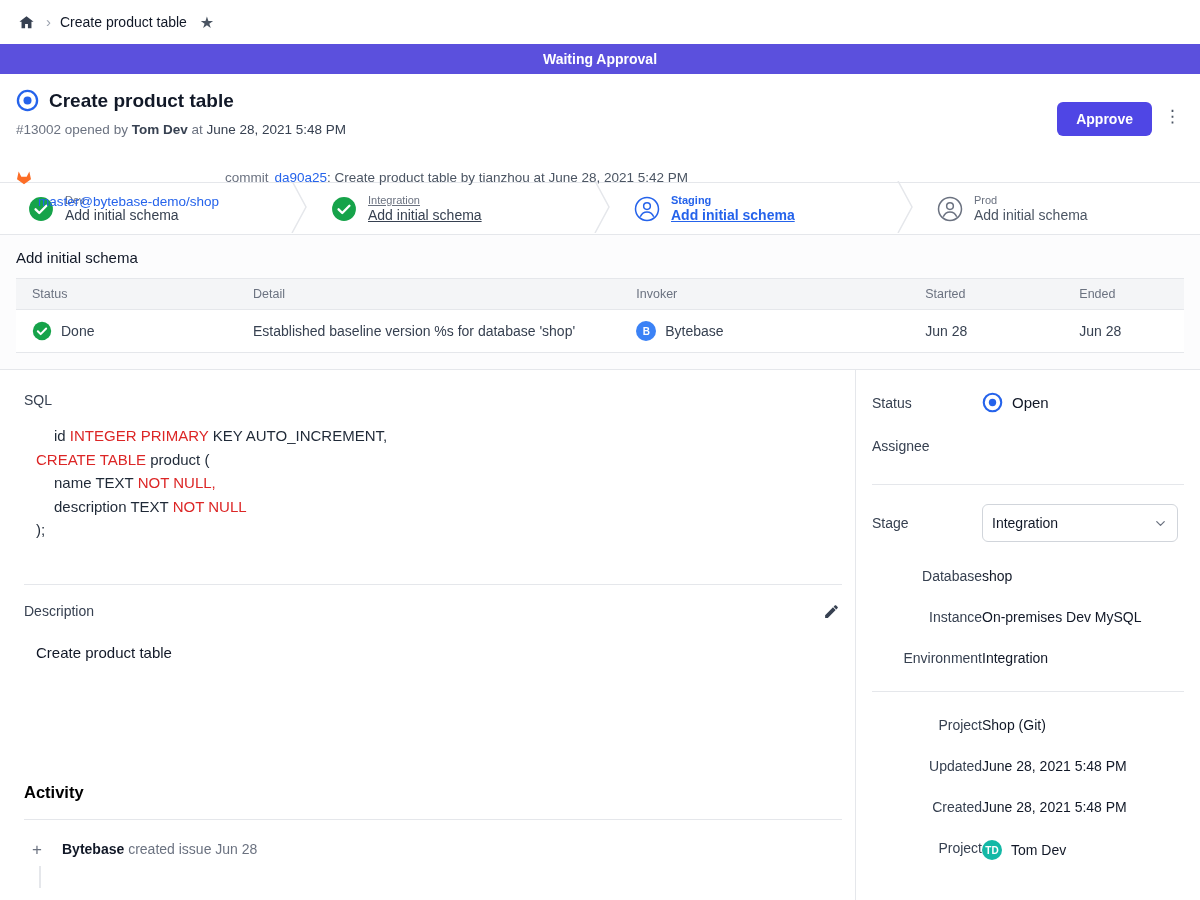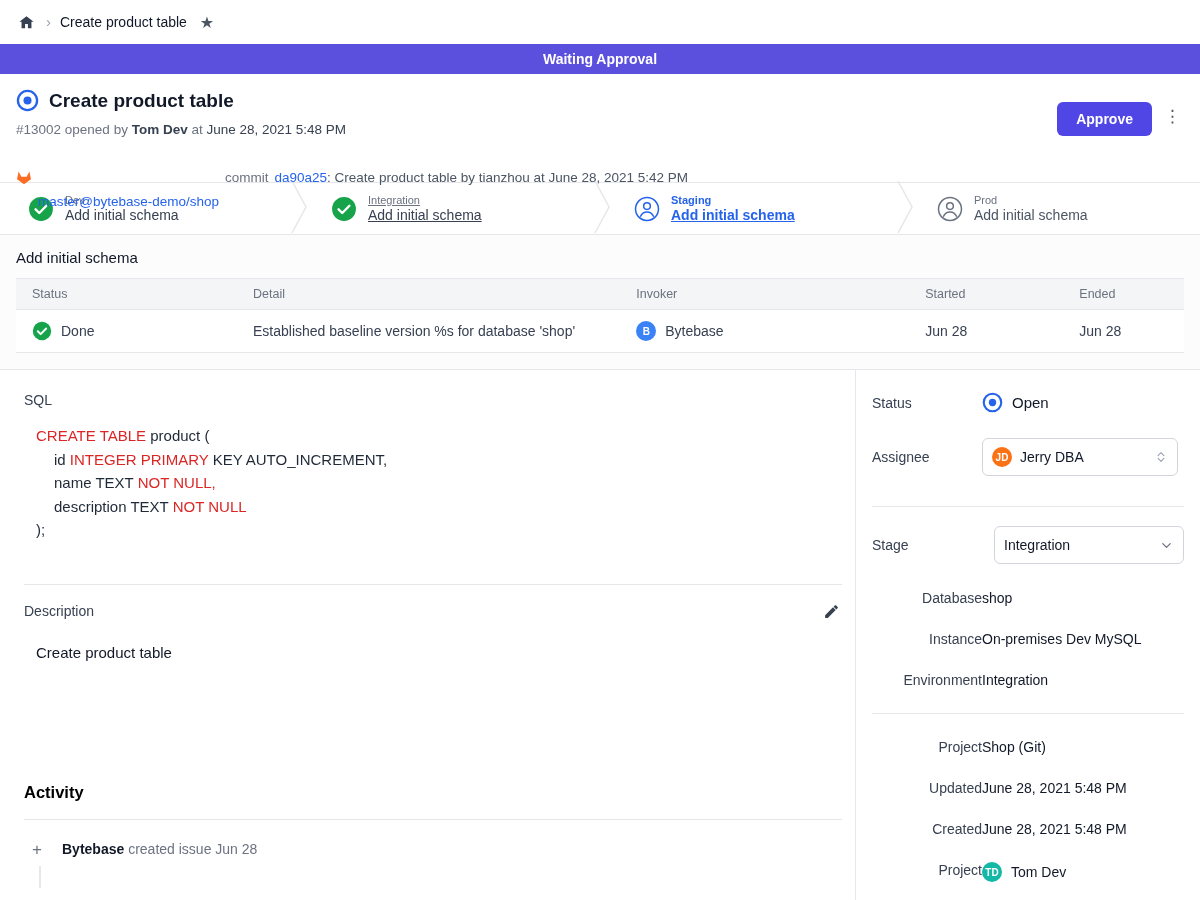--- a/index.html
+++ b/index.html
@@ -78,21 +78,21 @@
   .sidebar { width: 345px; border-left: 1px solid #e5e7eb; padding: 22px 16px 0 16px; }
   .side-row { display: flex; align-items: center; }
   .side-label { width: 110px; flex: 0 0 auto; font-size: 14px; color: #374151; }
   .side-value { font-size: 14px; color: #111827; font-weight: 500; display: flex; align-items: center; gap: 9px; }
   .status-open { font-size: 15px; align-items: center; }
   .row-status { margin-bottom: 25px; }
   .selectbox { width: 196px; height: 38px; border: 1px solid #d1d5db; border-radius: 6px; background: #fff; display: flex; align-items: center; gap: 8px; padding: 0 9px; cursor: pointer; }
   .selectbox .sel-text { font-size: 14px; color: #111827; }
   .selectbox .sel-caret { margin-left: auto; display: inline-flex; }
   .hr-side1 { margin: 30px 0 19px 0; }
-  .row-stage { margin-bottom: 26px; gap: 12px; }
+  .row-stage { margin-bottom: 26px; }
   .row-info { margin-bottom: 25px; align-items: flex-start; text-align: right; }
   .hr-side2 { margin: 9px 0 25px 0; }
 </style>
 </head>
 <body>
 
 <div class="topbar">
   <span class="edit-btn">
     <svg width="17" height="17" viewBox="0 0 24 24" fill="#374151">
         <path d="M12 3L2 11h3v9h5v-6h4v6h5v-9h3z"></path>
@@ -249,22 +249,22 @@
         <td>Jun 28</td>
       </tr>
     </tbody>
   </table>
 </div>
 
 <div class="main">
   <div class="main-left">
     <div class="sec-label">SQL</div>
     <div class="sql-code">
+      <div class="sql-line ind"><span>id </span><span class="kw">INTEGER PRIMARY</span><span> KEY AUTO_INCREMENT,</span></div>
       <div class="sql-line"><span class="kw">CREATE TABLE</span><span> product (</span></div>
-      <div class="sql-line ind"><span>id </span><span class="kw">INTEGER PRIMARY</span><span> KEY AUTO_INCREMENT,</span></div>
       <div class="sql-line ind"><span>name TEXT </span><span class="kw">NOT NULL,</span></div>
       <div class="sql-line ind"><span>description TEXT </span><span class="kw">NOT NULL</span></div>
       <div class="sql-line"><span>);</span></div>
     </div>
 
     <div class="hr hr-sql"></div>
 
     <div class="desc-header">
       <span class="sec-label">Description</span>
       <span class="edit-btn">
@@ -297,30 +297,20 @@
               <circle cx="12" cy="12" r="10" stroke="#2563eb" stroke-width="2.4" fill="none"></circle>
               <circle cx="12" cy="12" r="4.2" fill="#2563eb"></circle>
             </svg>
         </span>
         <span>Open</span>
       </span>
     </div>
 
     <div class="side-row">
       <span class="side-label">Assignee</span>
-      <span class="selectbox">
-        <span class="avatar av-jerry">JD</span>
-        <span class="sel-text">Jerry DBA</span>
-        <span class="sel-caret">
-          <svg width="14" height="14" viewBox="0 0 24 24" fill="none" stroke="#9ca3af" stroke-width="2" stroke-linecap="round" stroke-linejoin="round">
-              <path d="M7 9.5l5-5 5 5"></path>
-              <path d="M7 14.5l5 5 5-5"></path>
-            </svg>
-        </span>
-      </span>
     </div>
 
     <div class="hr hr-side1"></div>
 
     <div class="side-row row-stage">
       <span class="side-label">Stage</span>
       <span class="selectbox">
         <span class="sel-text">Integration</span>
         <span class="sel-caret">
           <svg width="15" height="15" viewBox="0 0 24 24" fill="none" stroke="#6b7280" stroke-width="2" stroke-linecap="round" stroke-linejoin="round">

